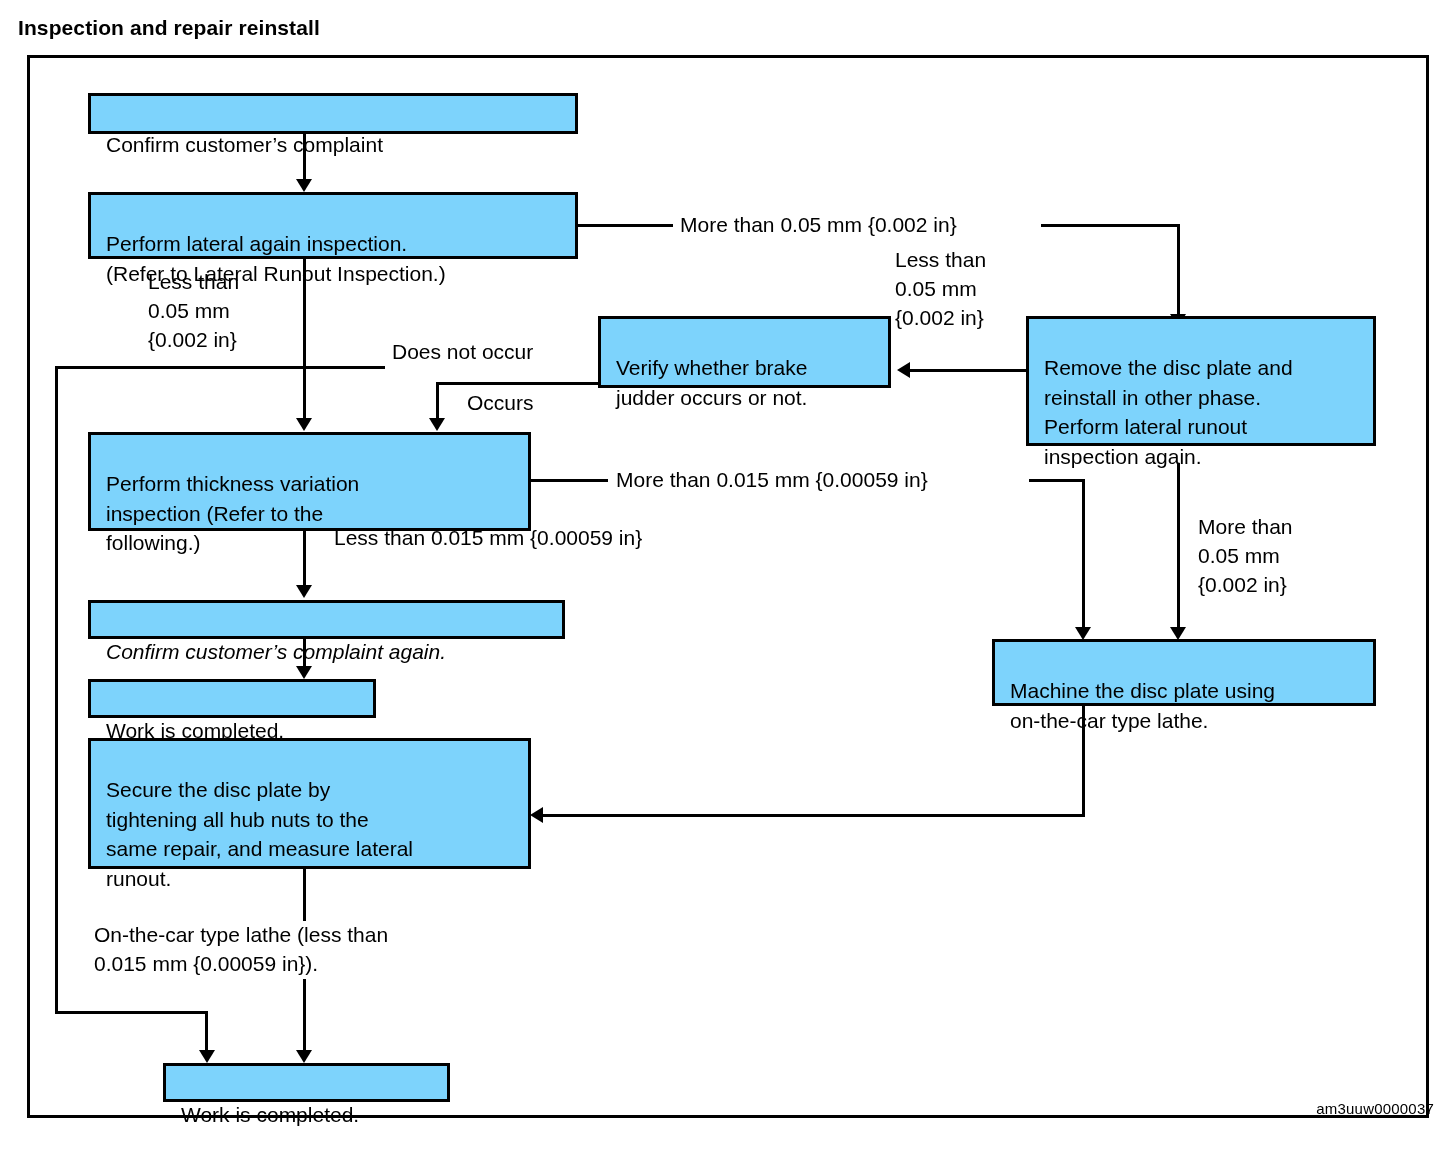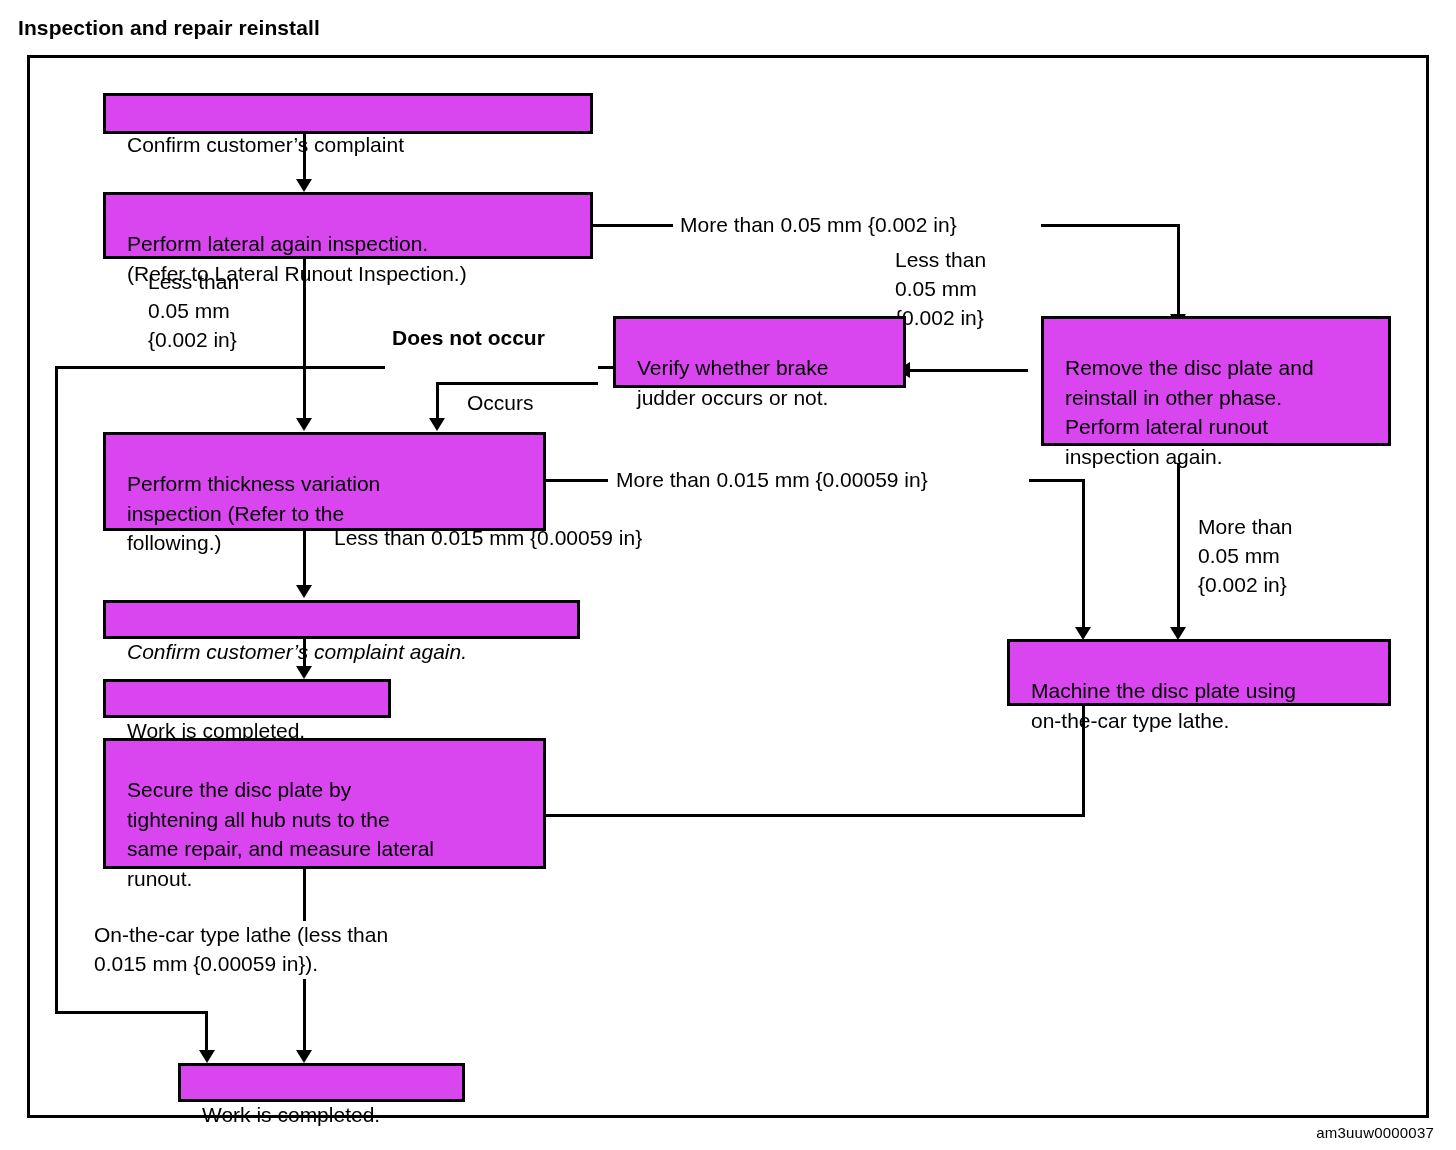--- a/index.html
+++ b/index.html
@@ -29,37 +29,36 @@
     left: 27px;
     top: 55px;
     width: 1402px;
     height: 1063px;
     border: 3px solid #000;
     box-sizing: border-box;
   }
   #ref-code {
     position: absolute;
     right: 22px;
-    top: 1124px;
+    top: 1100px;
     font-size: 15px;
     letter-spacing: 0.2px;
     white-space: nowrap;
     margin-left: 34px;
   }
   .node {
     position: absolute;
     border: 3px solid #000;
-    background: #d946ef;
+    background: #7dd3fc;
     box-sizing: border-box;
     font-size: 21px;
     line-height: 1.42;
-    padding: 4px 8px 4px 21px;
+    padding: 4px 8px 4px 15px;
     white-space: pre-line;
     z-index: 4;
-    margin-left: 15px;
   }
   .edge-label {
     position: absolute;
     font-size: 21px;
     line-height: 1.38;
     white-space: pre-line;
     background: #fff;
     z-index: 3;
   }
   .ln {
@@ -197,21 +196,21 @@
 {0.002 in}</div>
 
 <div class="edge-label" style="left:895px; top:246px;">Less than
 0.05 mm
 {0.002 in}</div>
 
 <div class="edge-label" style="left:1198px; top:513px;">More than
 0.05 mm
 {0.002 in}</div>
 
-<div class="edge-label" style="left:388px; top:324px; padding:0 4px;font-weight:bold;">Does not occur</div>
+<div class="edge-label" style="left:388px; top:338px; padding:0 4px;">Does not occur</div>
 
 <div class="edge-label" style="left:463px; top:389px; padding:0 4px;">Occurs</div>
 
 <div class="edge-label" style="left:612px; top:466px; padding:0 4px;">More than 0.015 mm {0.00059 in}</div>
 
 <div class="edge-label" style="left:330px; top:524px; padding:0 4px;">Less than 0.015 mm {0.00059 in}</div>
 
 <div class="edge-label" style="left:90px; top:921px; padding:0 4px;">On-the-car type lathe (less than
 0.015 mm {0.00059 in}).</div>
 

